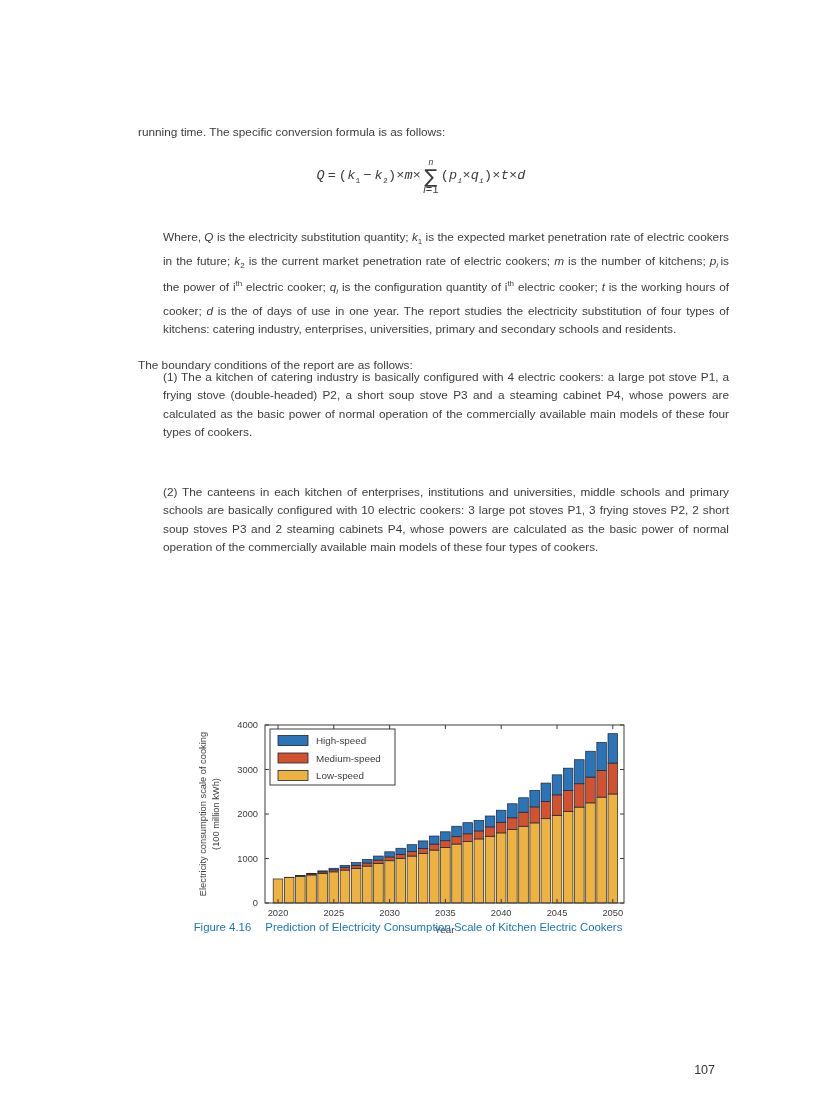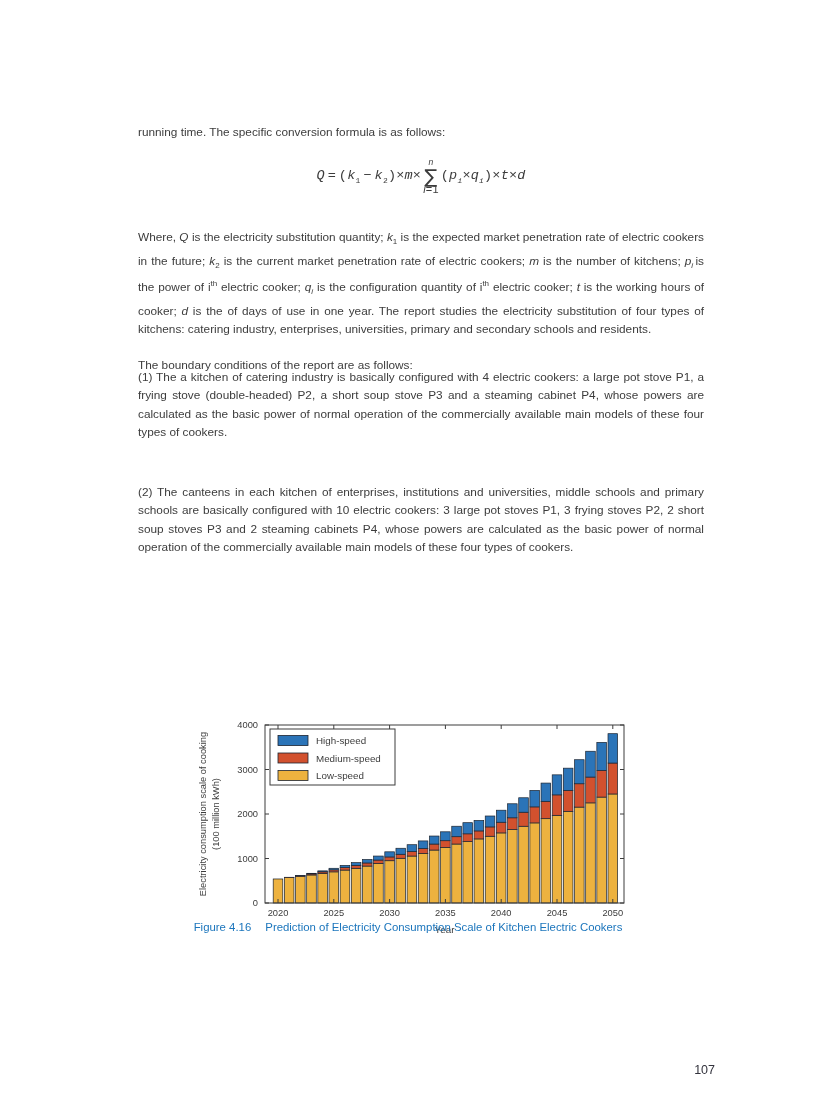--- a/index.html
+++ b/index.html
@@ -4,21 +4,21 @@
 <style>
   html,body{margin:0;padding:0;background:#ffffff;}
   .page{
     position:relative;width:716px;height:1100px;background:#ffffff;
     font-family:"Liberation Sans",sans-serif;color:#3c3c3c;overflow:hidden;padding-left:48px;
   }
   .body-text{
     position:absolute;left:138px;width:566px;margin:0;
     font-size:11.8px;line-height:18.3px;color:#3c3c3c;
   }
-  .just{text-align:justify;}
+  .just{text-align:justify;margin-left:25px;}
   sub{font-size:8px;}
   sup{font-size:8px;}
   .formula-row{
     position:absolute;left:138px;width:566px;top:158px;
     display:flex;justify-content:center;align-items:center;
     font-size:13.5px;color:#3c3c3c;letter-spacing:.2px;
   }
   .formula-row .f-part{white-space:nowrap;font-family:Liberation Mono, monospace;}
   .sigma-stack{
     display:inline-flex;flex-direction:column;align-items:center;

